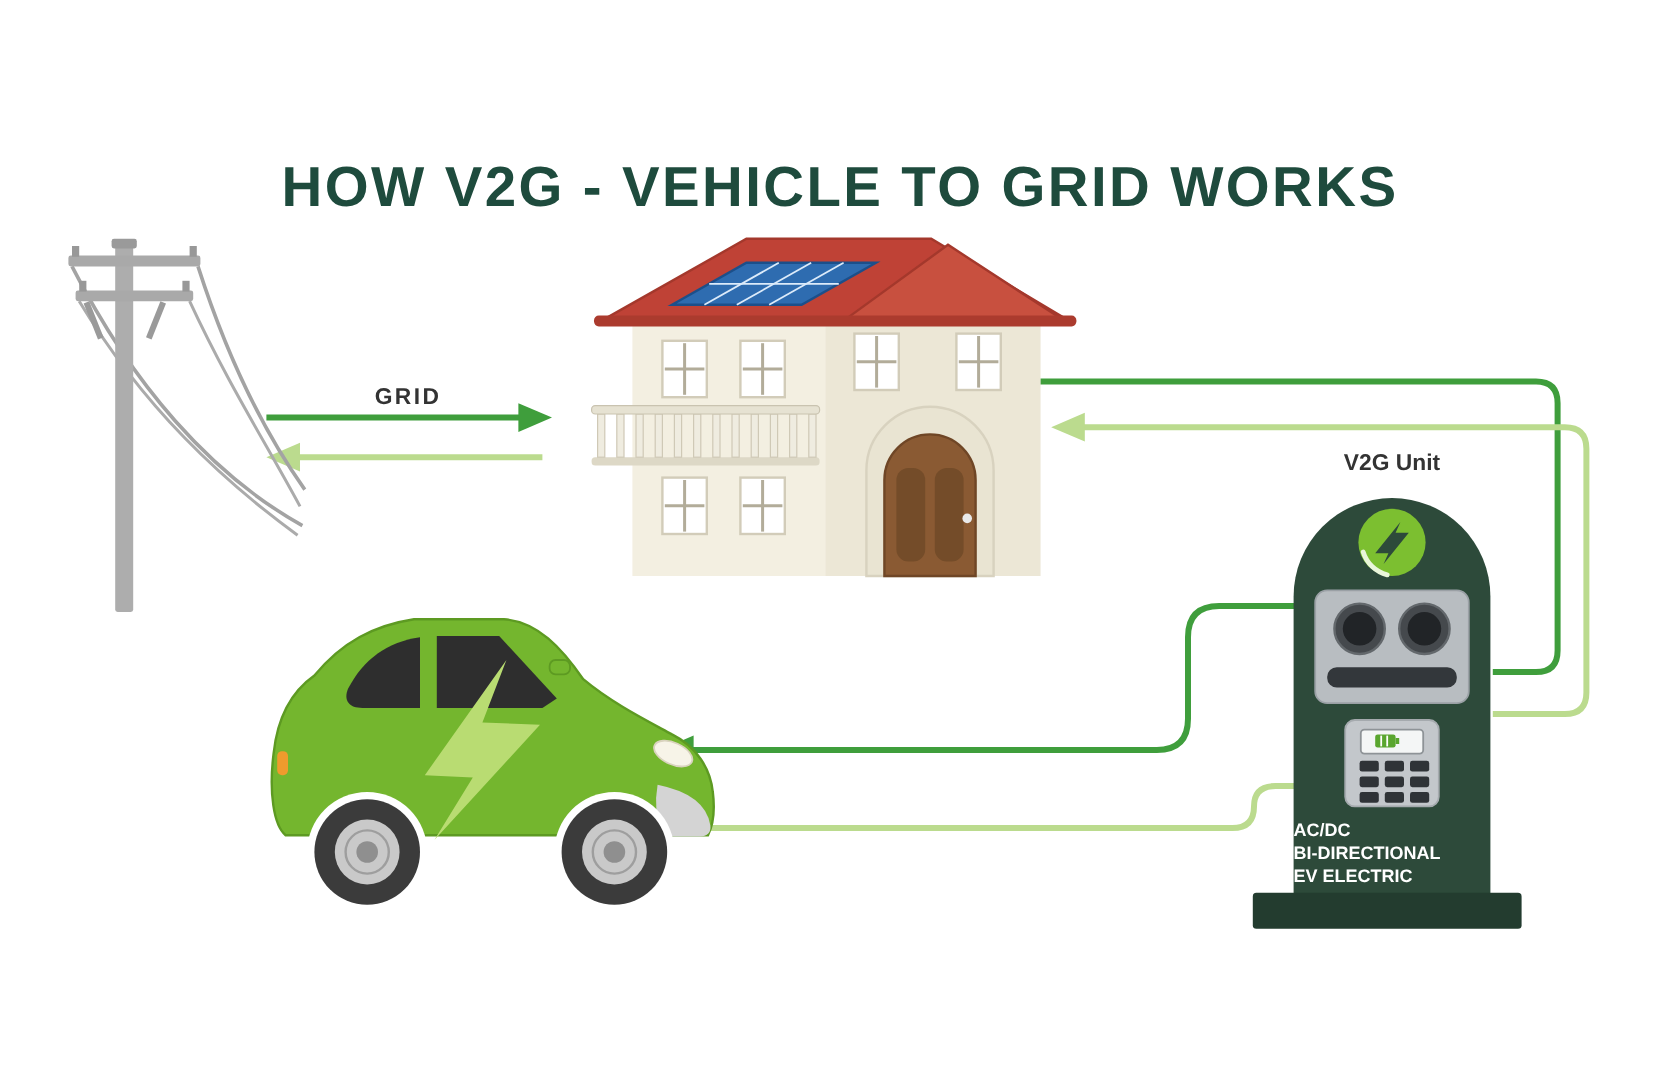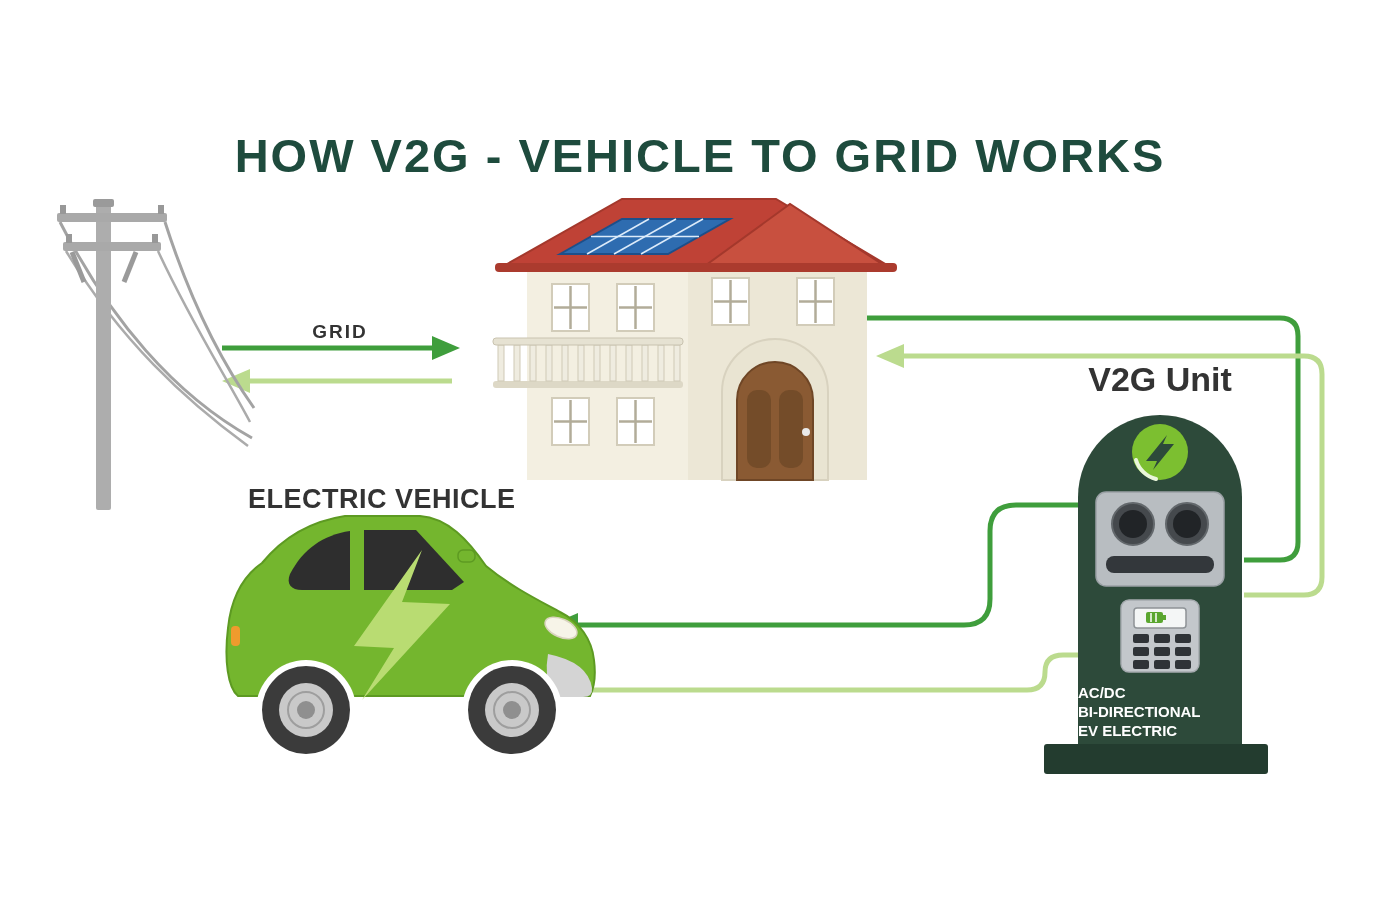--- a/index.html
+++ b/index.html
@@ -24,21 +24,21 @@
     font-family:"Liberation Sans",sans-serif;overflow:hidden;
   }
   .scene{position:absolute;left:0;top:0;}
   .lbl{position:absolute;font-weight:bold;color:var(--label-text,#333);}
   .title{
     left:0;top:128px;width:1400px;text-align:center;
     font-size:47px;letter-spacing:2px;color:var(--title-text,#1e4b3d);
   }
   .grid-lbl{left:260px;top:305px;width:160px;text-align:center;font-size:19px;letter-spacing:2px;margin-top:16px;}
   .ev-lbl{left:248px;top:484px;font-size:27px;letter-spacing:0.5px;}
-  .v2g-lbl{left:1060px;top:360px;width:200px;text-align:center;font-size:34px;}
+  .v2g-lbl{left:1060px;top:376px;width:200px;text-align:center;font-size:19px;}
   .charger-text{
     position:absolute;left:1078px;top:683px;width:164px;text-align:left;
     color:var(--charger-text,#ffffff);font-weight:bold;font-size:15px;line-height:19px;
   }
 </style>
 </head>
 <body>
 
 <div class="canvas">
 
@@ -220,21 +220,20 @@
           <rect x="1133" y="660" width="16" height="9" rx="2" fill="#2f3337"></rect>
           <rect x="1154" y="660" width="16" height="9" rx="2" fill="#2f3337"></rect>
           <rect x="1175" y="660" width="16" height="9" rx="2" fill="#2f3337"></rect>
         </g>
       </g>
     </g>
   </svg>
 
   <div class="lbl title">HOW V2G - VEHICLE TO GRID WORKS</div>
   <div class="lbl grid-lbl">GRID</div>
-  <div class="lbl ev-lbl">ELECTRIC VEHICLE</div>
   <div class="lbl v2g-lbl">V2G Unit</div>
   <div class="charger-text">
     <div>AC/DC</div>
     <div>BI-DIRECTIONAL</div>
     <div>EV ELECTRIC</div>
   </div>
 
 </div>
 
 </body></html>

